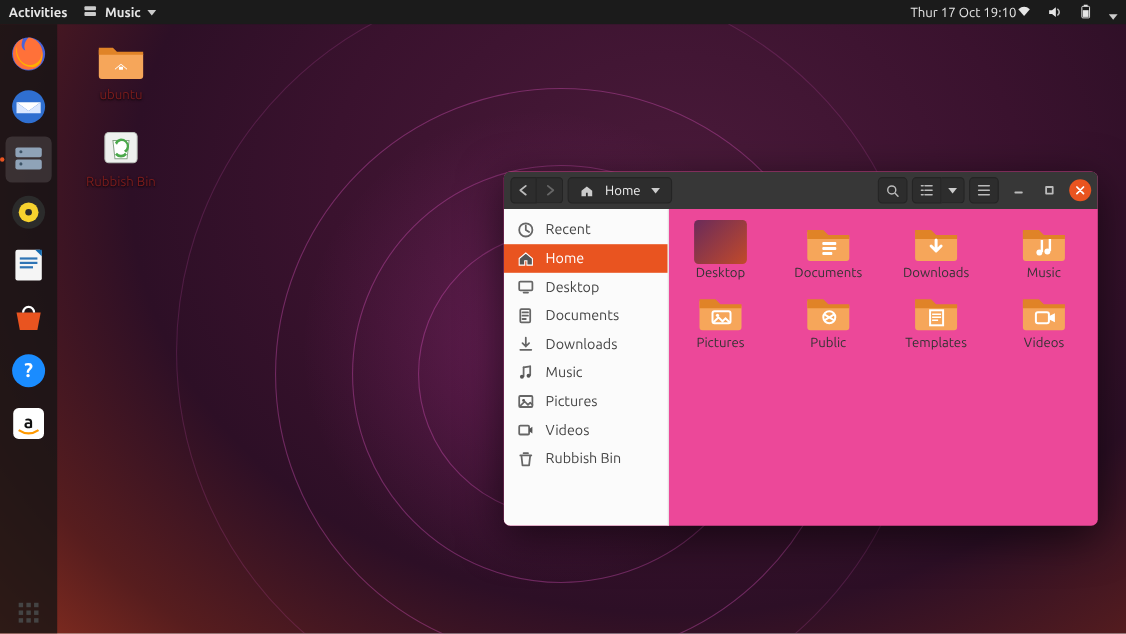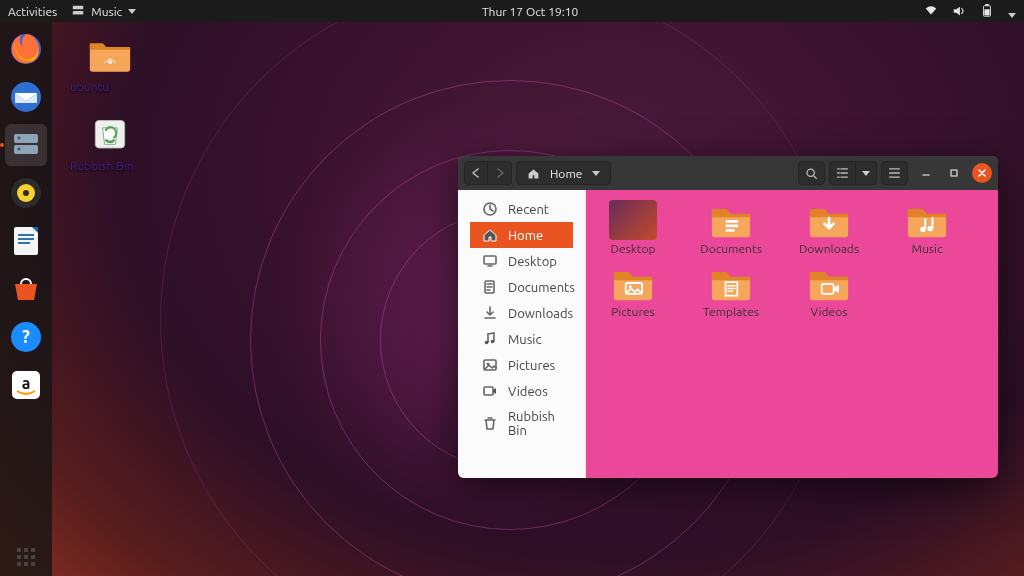--- a/index.html
+++ b/index.html
@@ -14,22 +14,22 @@
     font-size: 13px;
   }
 
   
   .swirl { position:absolute; border:1px solid rgba(230,90,200,0.35); border-radius:50%; pointer-events:none; }
 
   
   #top-panel { position:absolute; top:0; left:0; right:0; height:22px;
     background:#1b1b1b; color:#e6e6e6; display:flex; align-items:center;
     padding:0 8px; font-size:12px; z-index:10; }
-  #top-panel .left, #top-panel .right { display:flex; align-items:flex-end; gap:14px; }
-  #top-panel .center { flex:1; text-align:center; }
+  #top-panel .left, #top-panel .right { display:flex; align-items:flex-end; gap:14px;font-weight:bold; }
+  #top-panel .center { flex:1; text-align:right; }
   #top-panel .app-menu { display:flex; align-items:center; gap:6px; }
   #top-panel svg { fill:#e6e6e6; }
   .top-icn { width:14px; height:14px; display:inline-flex; align-items:center; justify-content:center; }
 
   
   #dock { position:absolute; top:22px; left:0; bottom:0; width:52px;
     background:rgba(20,20,20,0.78); display:flex; flex-direction:column;
     align-items:center; padding-top:6px; gap:6px; z-index:9; }
   .dock-item { width:42px; height:42px; border-radius:6px; display:flex;
     align-items:center; justify-content:center; position:relative; }
@@ -38,21 +38,21 @@
     border-radius:50%; background:#e95420; transform:translateY(-50%); display:none; }
   .dock-item.running .pip { display:block; }
   #apps-grid { position:absolute; bottom:10px; left:0; width:52px; display:flex;
     justify-content:center; }
   .nine-dots { display:grid; grid-template-columns:repeat(3,4px); grid-template-rows:repeat(3,4px); gap:3px; }
   .nine-dots span { width:4px; height:4px; background:#eee; }
 
   
   .desktop-icons { position:absolute; top:36px; left:70px; display:flex;
     flex-direction:column; gap:22px; z-index:2; }
-  .desk-item { width:80px; color:#4c1d95; font-size:12px; text-shadow:0 1px 2px #000; }
+  .desk-item { width:80px; text-align:center; color:#7f1d1d; font-size:12px; text-shadow:0 1px 2px #000; }
   .desk-icon { width:44px; height:40px; margin:0 auto 4px; }
 
   
   #files-window { position:absolute; top:156px; left:458px; width:540px; height:322px;
     background:#ec4899; border-radius:6px; box-shadow:0 10px 40px rgba(0,0,0,0.6);
     overflow:hidden; z-index:20; display:flex; flex-direction:column; color:#2e2e2e; }
 
   .titlebar { height:34px; background:#373737; display:flex; align-items:center;
     padding:0 6px; gap:4px; color:#eee; }
   .tb-btn { height:24px; min-width:24px; border-radius:4px; background:#2d2d2d;
@@ -62,22 +62,22 @@
   .tb-group .tb-btn:last-child  { border-radius:0 4px 4px 0; border-left:none; }
   .tb-path { height:24px; background:#2d2d2d; border:1px solid #242424; border-radius:4px;
     display:flex; align-items:center; gap:10px; padding:0 10px; font-size:12px; }
   .spacer { flex:1; }
   .win-btn { width:20px; height:20px; display:flex; align-items:center; justify-content:center;
     border-radius:50%; margin-left:4px; }
   .win-close { background:#e95420; }
   .caret-down { width:0;height:0;border-left:4px solid transparent;border-right:4px solid transparent;border-top:5px solid #ccc; }
 
   .fw-body { flex:1; display:flex; min-height:0; }
-  .sidebar { width:128px; background:#fbfbfb; border-right:1px solid #e4e4e4;
-    padding:6px 12px; font-size:13px; color:#444; overflow:auto; }
+  .sidebar { width:150px; background:#fbfbfb; border-right:1px solid #e4e4e4;
+    padding:6px 0; font-size:13px; color:#444; overflow:auto; }
   .side-item { display:flex; align-items:center; gap:10px; padding:5px 12px; }
   .side-item.active { background:#e95420; color:#fff; }
   .side-item.active svg { stroke:#fff; fill:#fff; }
   .side-icn { width:16px; height:16px; display:flex; align-items:center; justify-content:center; flex-shrink:0; }
 
   .content { flex:1; padding:10px 8px; display:flex; flex-wrap:wrap;
     align-content:flex-start; gap:8px 20px; overflow:auto; }
   .file-item { width:78px; text-align:center; font-size:12px; color:#333; }
   .folder-icn { width:48px; height:40px; margin:0 auto 2px; }
   .folder-icn svg { width:48px; height:40px; }
@@ -398,20 +398,27 @@
         <div class="file-item">
           <div class="folder-icn"><svg viewBox="0 0 48 44">
               <use href="#fold-base"></use>
               <use href="#gl-pictures"></use>
             </svg></div>
           <div>Pictures</div>
         </div>
         <div class="file-item">
           <div class="folder-icn"><svg viewBox="0 0 48 44">
               <use href="#fold-base"></use>
+              <use href="#gl-public"></use>
+            </svg></div>
+          <div>Public</div>
+        </div>
+        <div class="file-item">
+          <div class="folder-icn"><svg viewBox="0 0 48 44">
+              <use href="#fold-base"></use>
               <use href="#gl-templates"></use>
             </svg></div>
           <div>Templates</div>
         </div>
         <div class="file-item">
           <div class="folder-icn"><svg viewBox="0 0 48 44">
               <use href="#fold-base"></use>
               <use href="#gl-videos"></use>
             </svg></div>
           <div>Videos</div>

